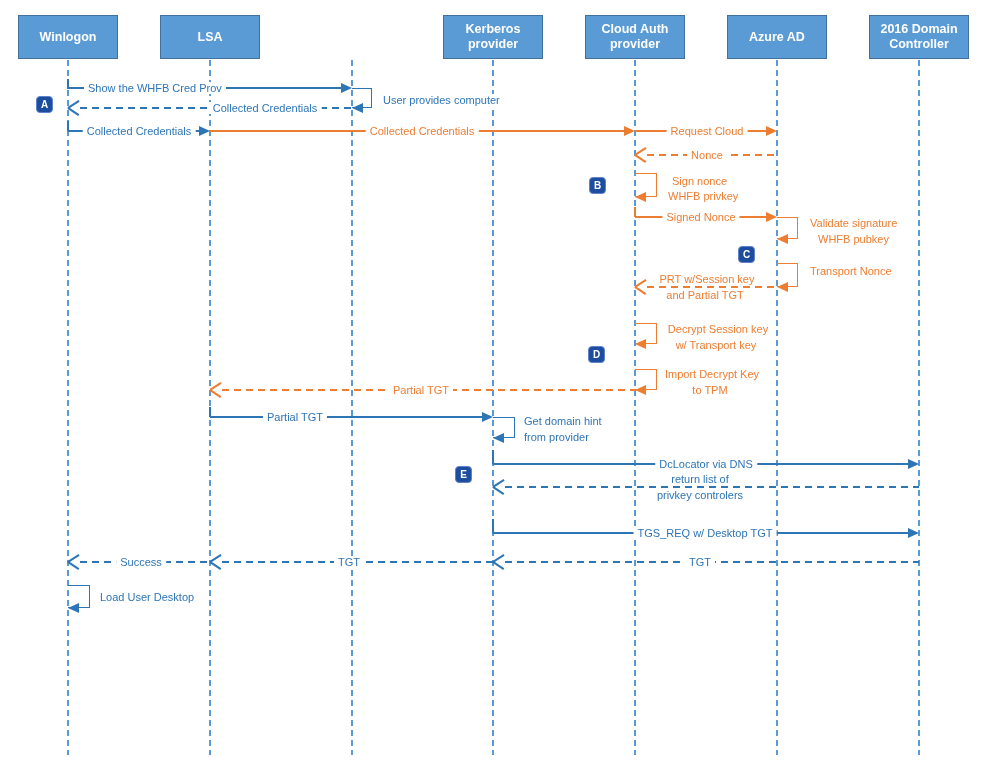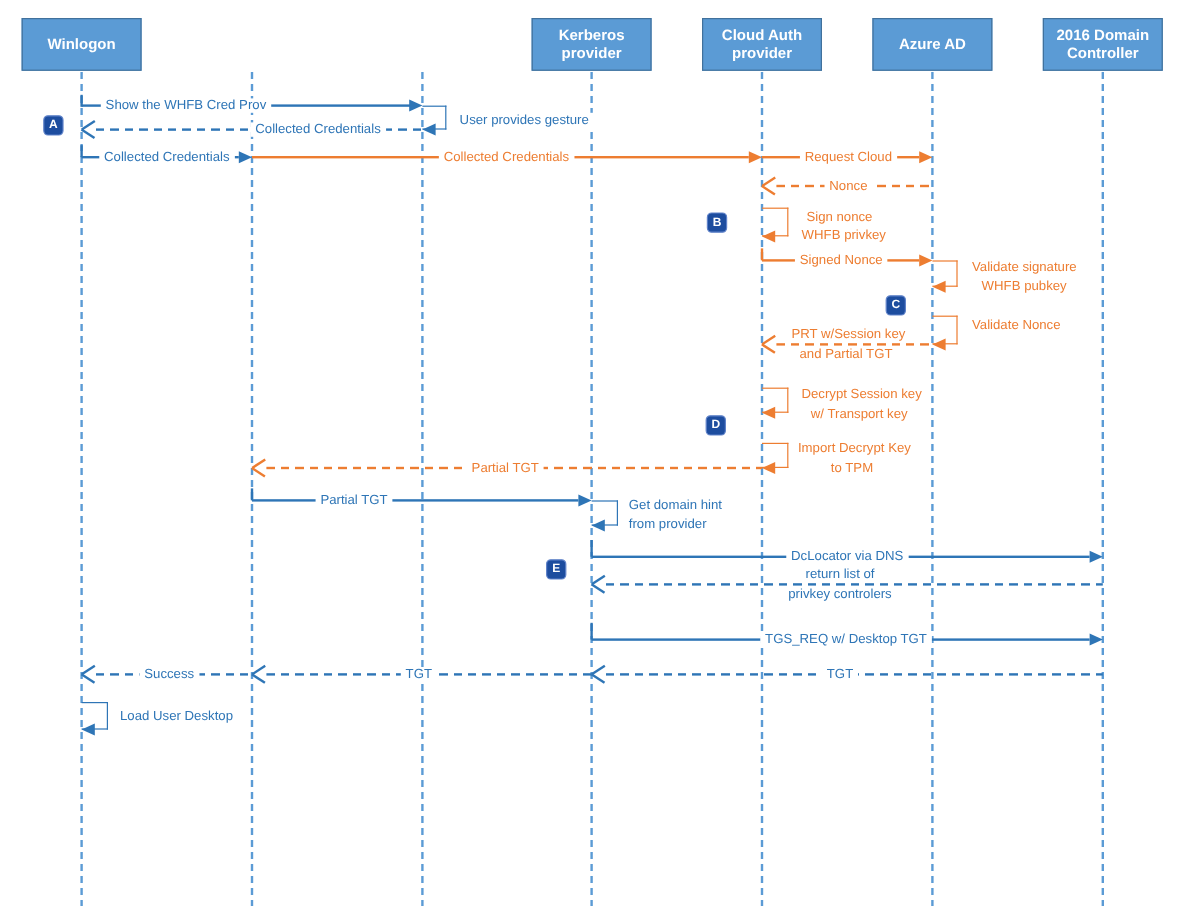--- a/index.html
+++ b/index.html
@@ -51,38 +51,39 @@
 
   <div class="lifeline" style="left:67px"></div>
   <div class="lifeline" style="left:209px"></div>
   <div class="lifeline" style="left:351px"></div>
   <div class="lifeline" style="left:492px"></div>
   <div class="lifeline" style="left:634px"></div>
   <div class="lifeline" style="left:776px"></div>
   <div class="lifeline" style="left:918px"></div>
 
   <div class="actor" style="left:18px;top:15px">Winlogon</div>
+  <div class="actor" style="left:160px;top:15px">LSA</div>
   <div class="actor" style="left:443px;top:15px">Kerberos provider</div>
   <div class="actor" style="left:585px;top:15px">Cloud Auth provider</div>
   <div class="actor" style="left:727px;top:15px">Azure AD</div>
   <div class="actor" style="left:869px;top:15px">2016 Domain Controller</div>
 
   <div class="marker" style="left:36px;top:96px">A</div>
   <div class="marker" style="left:589px;top:177px">B</div>
   <div class="marker" style="left:738px;top:246px">C</div>
   <div class="marker" style="left:588px;top:346px">D</div>
   <div class="marker" style="left:455px;top:466px">E</div>
 
   <div class="v blue" style="left:67px;top:79px;height:10px"></div>
   <div class="h blue" style="left:68px;top:87px;width:274px"></div>
   <div class="tr blue" style="left:341px;top:83px"></div>
   <div class="lbl la blue" style="left:84px;top:88px">Show the WHFB Cred Prov</div>
   <div class="loop blue" style="left:352px;top:88px;width:20px;height:20px"></div>
   <div class="tl blue" style="left:352px;top:103px"></div>
-  <div class="lbl la blue" style="left:379px;top:100px">User provides gesture</div>
+  <div class="lbl la blue" style="left:379px;top:100px">User provides computer</div>
 
   <div class="hd blue" style="left:80px;top:107px;width:272px"></div>
   <div class="oa blue" style="left:68px;top:108px"></div>
   <div class="lbl blue" style="left:265px;top:108px">Collected Credentials</div>
 
   <div class="v blue" style="left:67px;top:121px;height:10px"></div>
   <div class="h blue" style="left:68px;top:130px;width:131px"></div>
   <div class="tr blue" style="left:199px;top:126px"></div>
   <div class="lbl blue" style="left:139px;top:131px">Collected Credentials</div>
   <div class="h orange" style="left:210px;top:130px;width:414px"></div>
@@ -105,21 +106,21 @@
   <div class="h orange" style="left:635px;top:216px;width:131px"></div>
   <div class="tr orange" style="left:766px;top:212px"></div>
   <div class="lbl orange" style="left:701px;top:217px">Signed Nonce</div>
   <div class="loop orange" style="left:777px;top:217px;width:21px;height:22px"></div>
   <div class="tl orange" style="left:777px;top:234px"></div>
   <div class="lbl la orange" style="left:806px;top:223px">Validate signature</div>
   <div class="lbl la orange" style="left:814px;top:239px">WHFB pubkey</div>
 
   <div class="loop orange" style="left:777px;top:263px;width:21px;height:24px"></div>
   <div class="tl orange" style="left:777px;top:282px"></div>
-  <div class="lbl la orange" style="left:806px;top:271px">Validate Nonce</div>
+  <div class="lbl la orange" style="left:806px;top:271px">Transport Nonce</div>
 
   <div class="hd orange" style="left:647px;top:286px;width:130px"></div>
   <div class="oa orange" style="left:635px;top:287px"></div>
   <div class="lbl orange" style="left:707px;top:279px">PRT w/Session key</div>
   <div class="lbl orange" style="left:705px;top:295px">and Partial TGT</div>
 
   <div class="loop orange" style="left:635px;top:323px;width:22px;height:21px"></div>
   <div class="tl orange" style="left:635px;top:339px"></div>
   <div class="lbl orange" style="left:718px;top:329px">Decrypt Session key</div>
   <div class="lbl orange" style="left:716px;top:345px">w/ Transport key</div>

